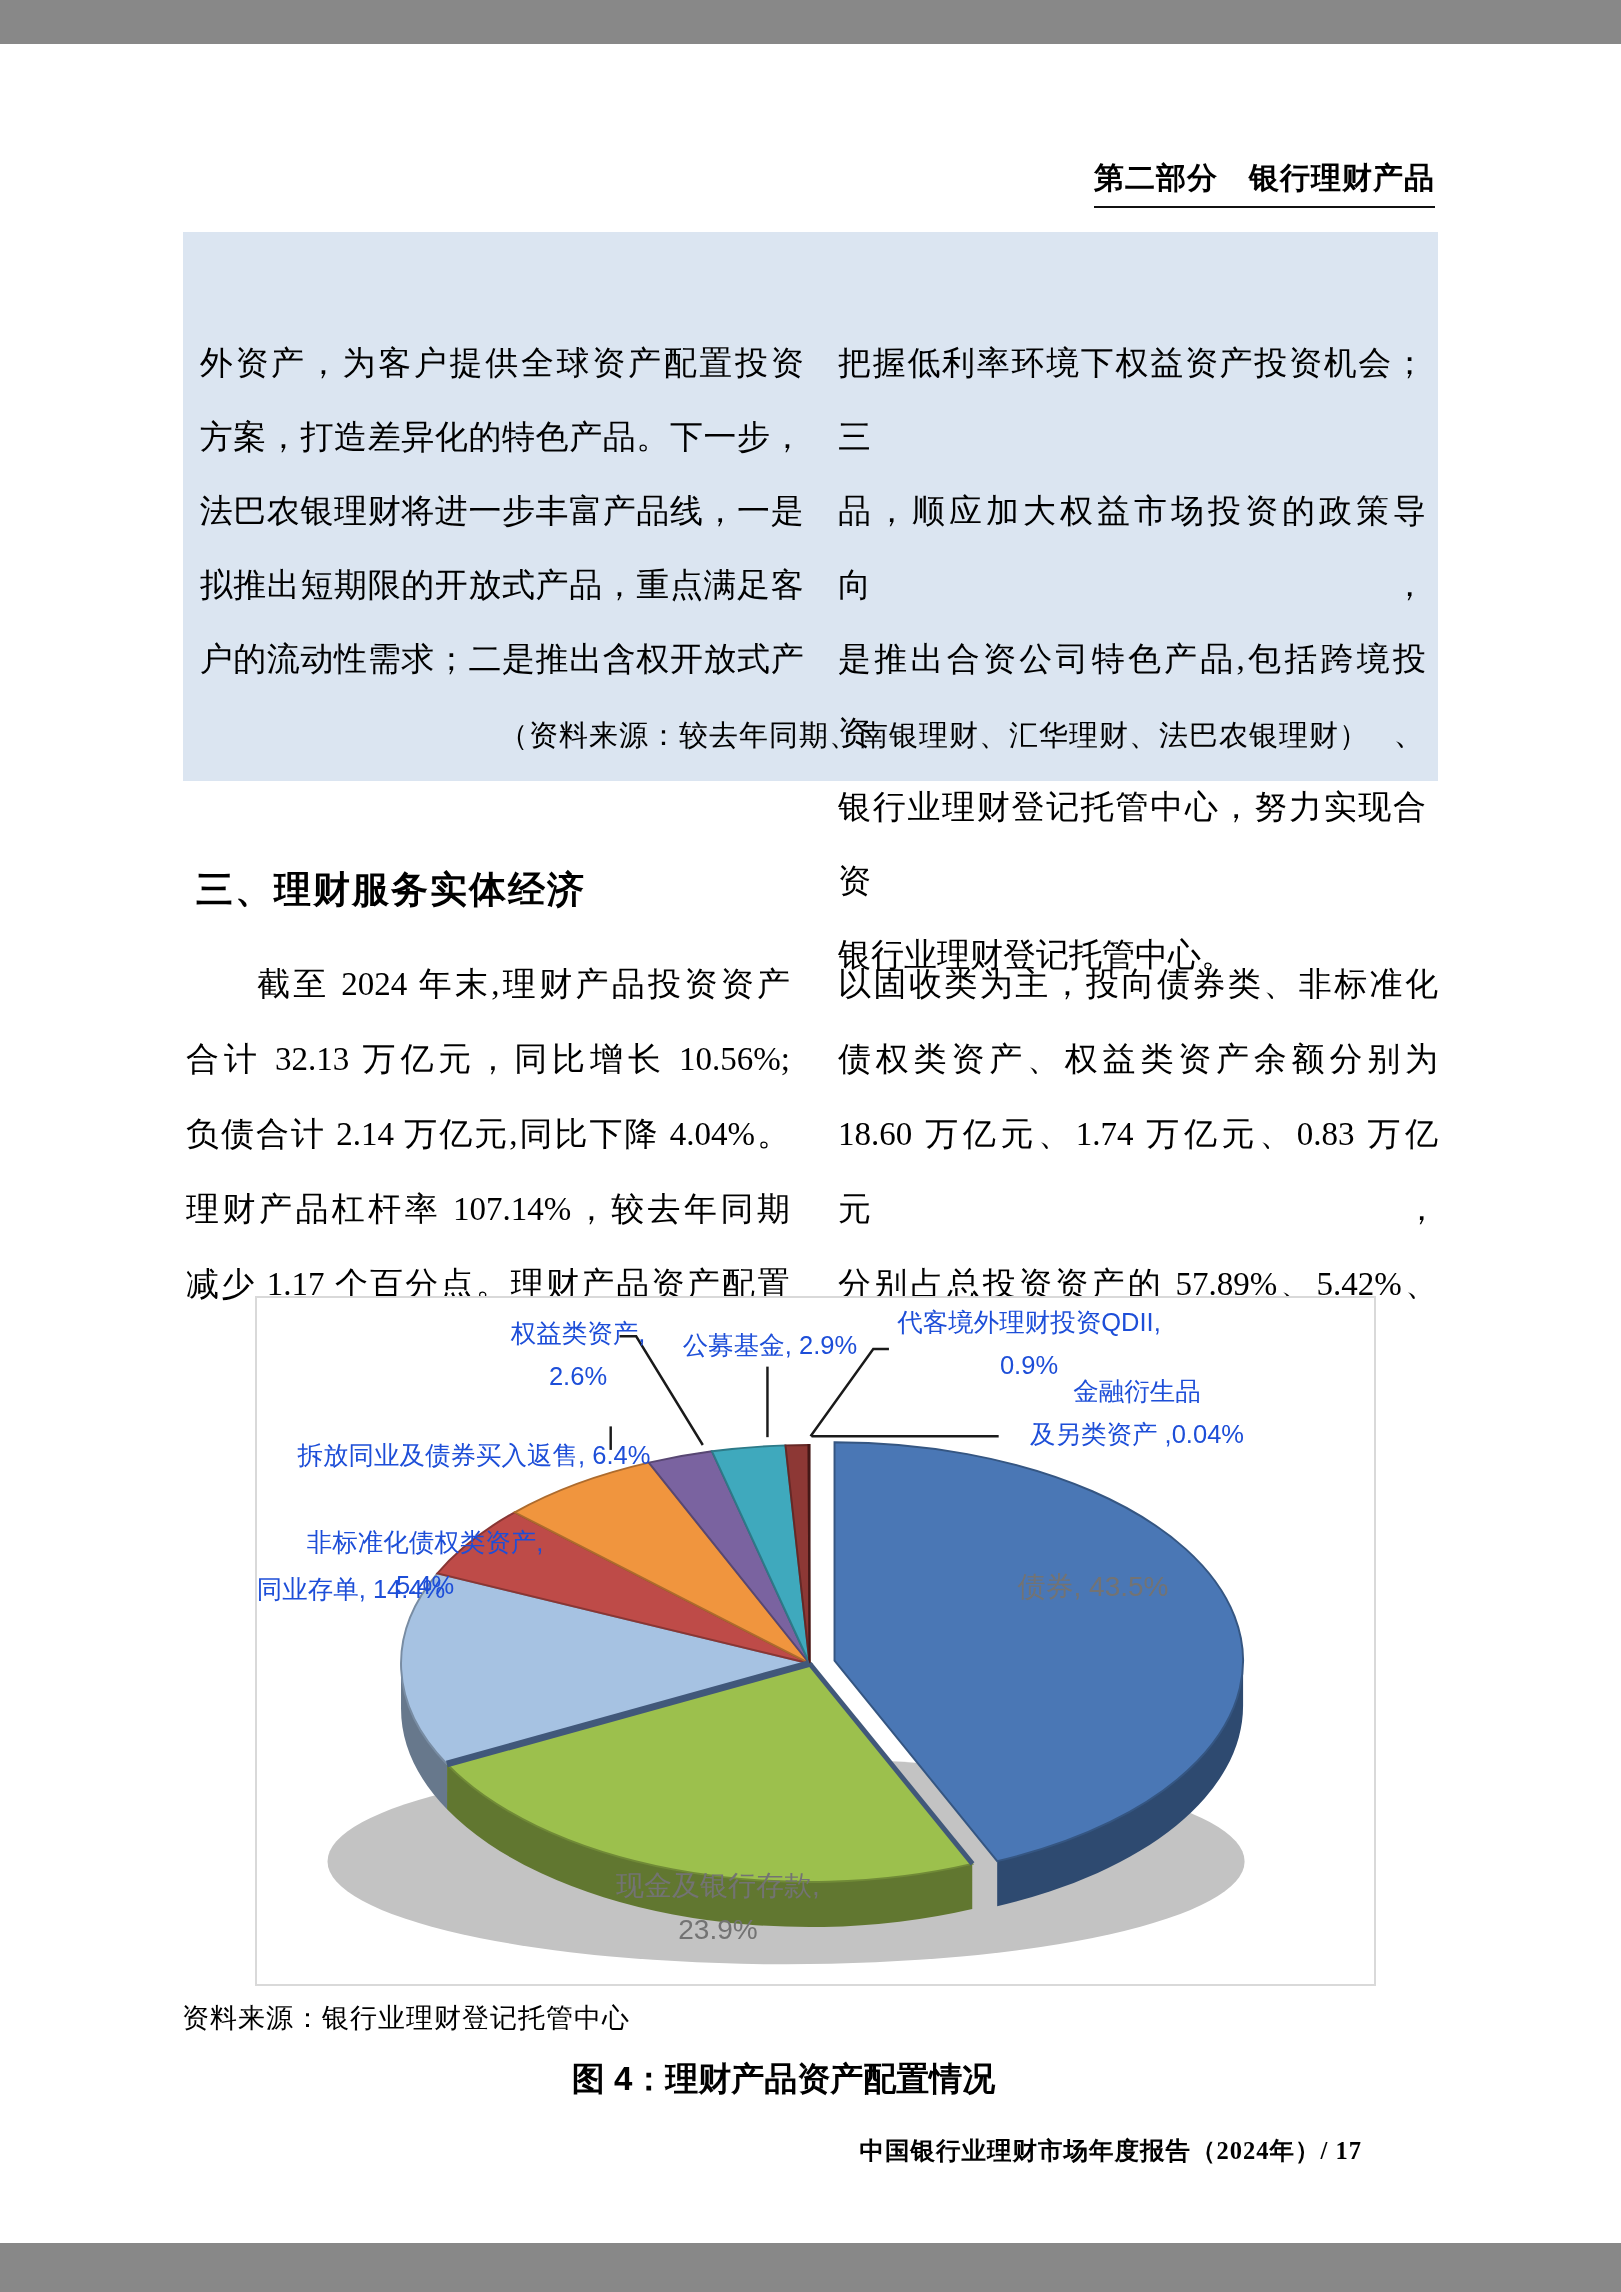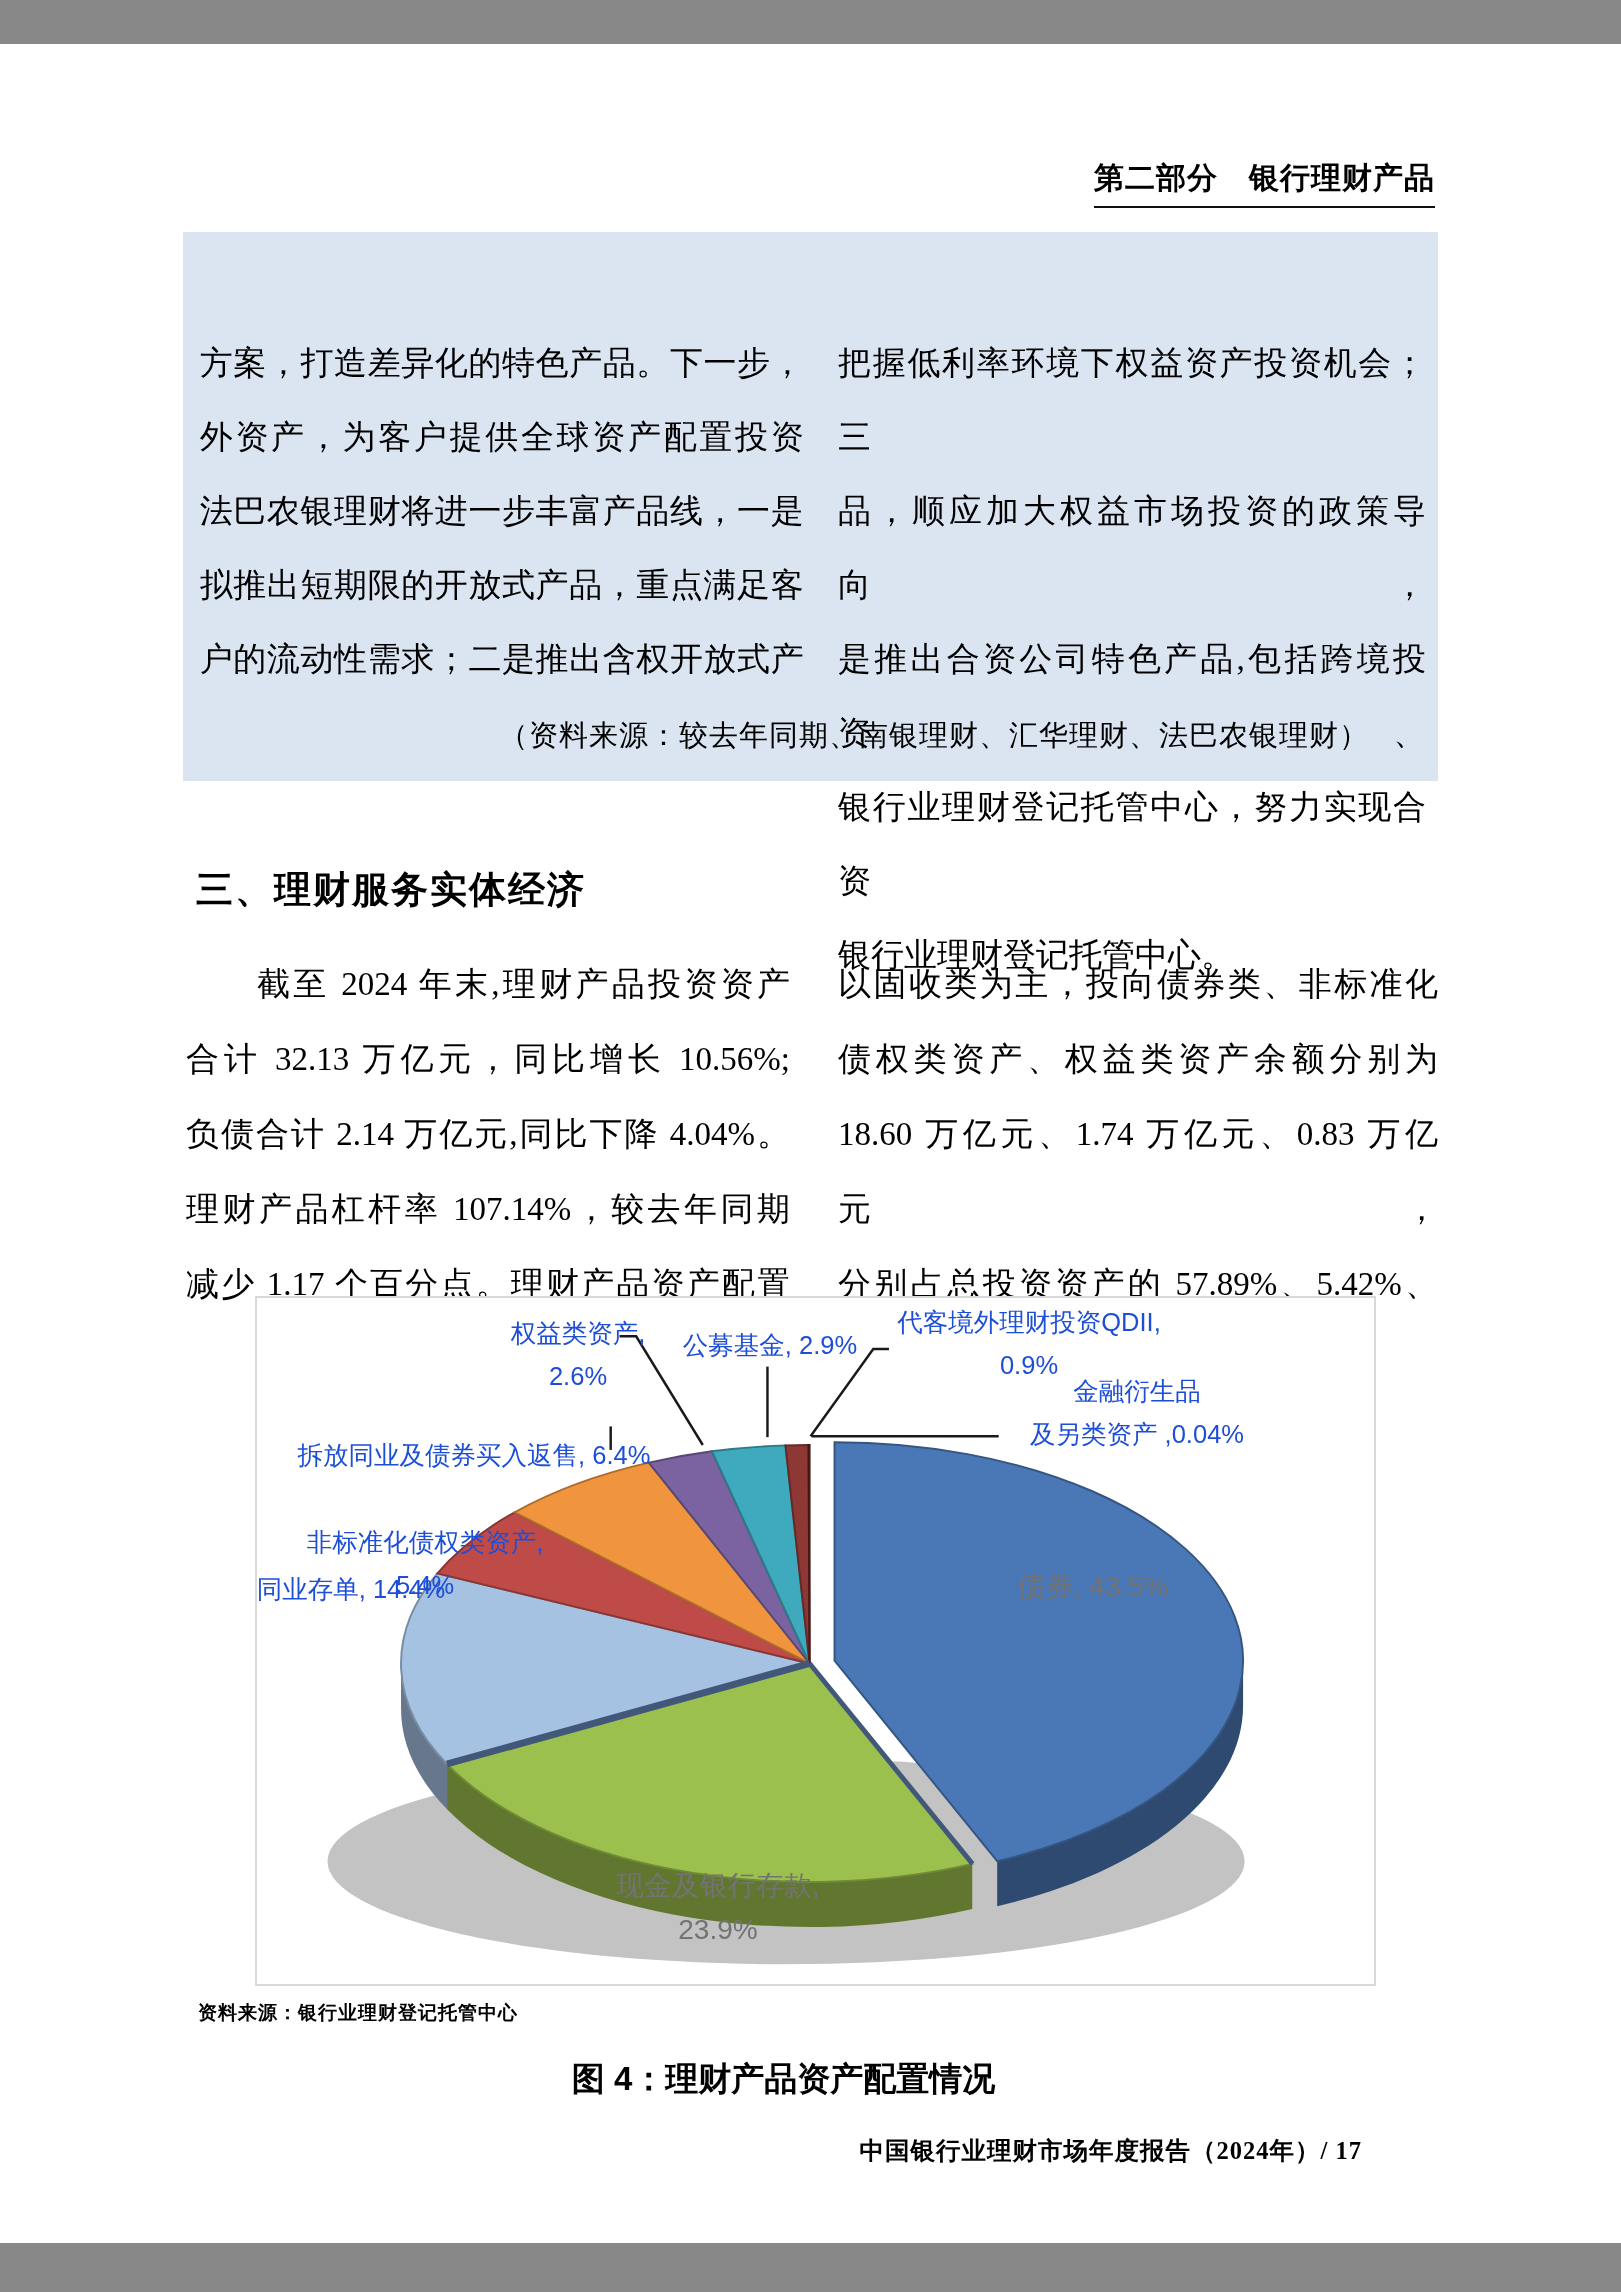--- a/index.html
+++ b/index.html
@@ -19,36 +19,36 @@
   .body-left{left:186px;top:903px;width:604px;line-height:75px;}
   .body-right{left:838px;top:903px;width:600px;line-height:75px;}
   .indent{text-indent:71px;}
   .chart-frame{position:absolute;left:255px;top:1252px;width:1117px;height:686px;
           border:2px solid #d9d9d9;background:#fff;}
   .chart-frame svg{position:absolute;left:0;top:0;}
   .callout{position:absolute;transform:translate(-50%,-50%);text-align:center;white-space:nowrap;
           font-family:"Liberation Sans","DejaVu Sans",sans-serif;font-size:25.5px;color:#1d4ed8;line-height:43px;}
   .inside-label{position:absolute;transform:translate(-50%,-50%);text-align:center;white-space:nowrap;
           font-family:"Liberation Sans","DejaVu Sans",sans-serif;font-size:28px;color:#737373;line-height:44px;}
-  .figure-source{position:absolute;left:198px;top:1956px;font-size:19px;letter-spacing:1px;font-weight:bold;}
+  .figure-source{position:absolute;left:182px;top:1956px;font-size:27px;letter-spacing:1px;}
   .figure-caption{position:absolute;left:176px;top:2013px;width:1215px;text-align:center;
           font-family:"Liberation Sans","DejaVu Sans",sans-serif;font-size:33px;font-weight:bold;}
   .footer{position:absolute;top:2090px;right:259px;font-size:24.5px;font-weight:bold;letter-spacing:1px;}
 </style>
 </head>
 <body>
 
 <div class="page">
 
   <div class="header">第二部分　银行理财产品</div>
 
   <div class="intro-box">
     <div class="col intro-left">
+      <div class="jline">外资产，为客户提供全球资产配置投资</div>
       <div class="jline">方案，打造差异化的特色产品。下一步，</div>
-      <div class="jline">外资产，为客户提供全球资产配置投资</div>
       <div class="jline">法巴农银理财将进一步丰富产品线，一是</div>
       <div class="jline">拟推出短期限的开放式产品，重点满足客</div>
       <div class="jline">户的流动性需求；二是推出含权开放式产</div>
     </div>
     <div class="col intro-right">
       <div class="jline">把握低利率环境下权益资产投资机会；三</div>
       <div class="jline">品，顺应加大权益市场投资的政策导向，</div>
       <div class="jline">是推出合资公司特色产品,包括跨境投资、</div>
       <div class="jline">银行业理财登记托管中心，努力实现合资</div>
       <div class="jline noj">银行业理财登记托管中心。</div>

